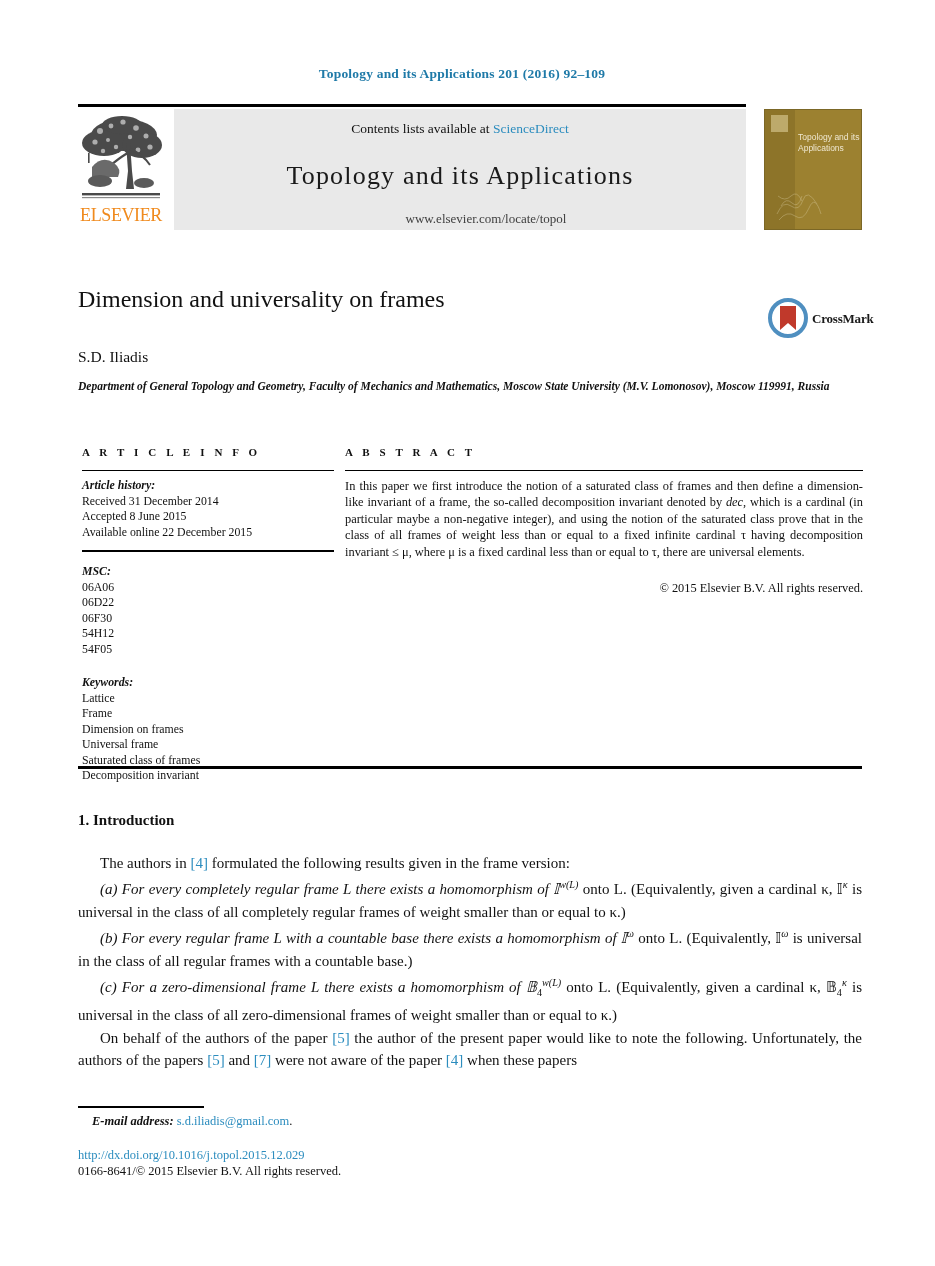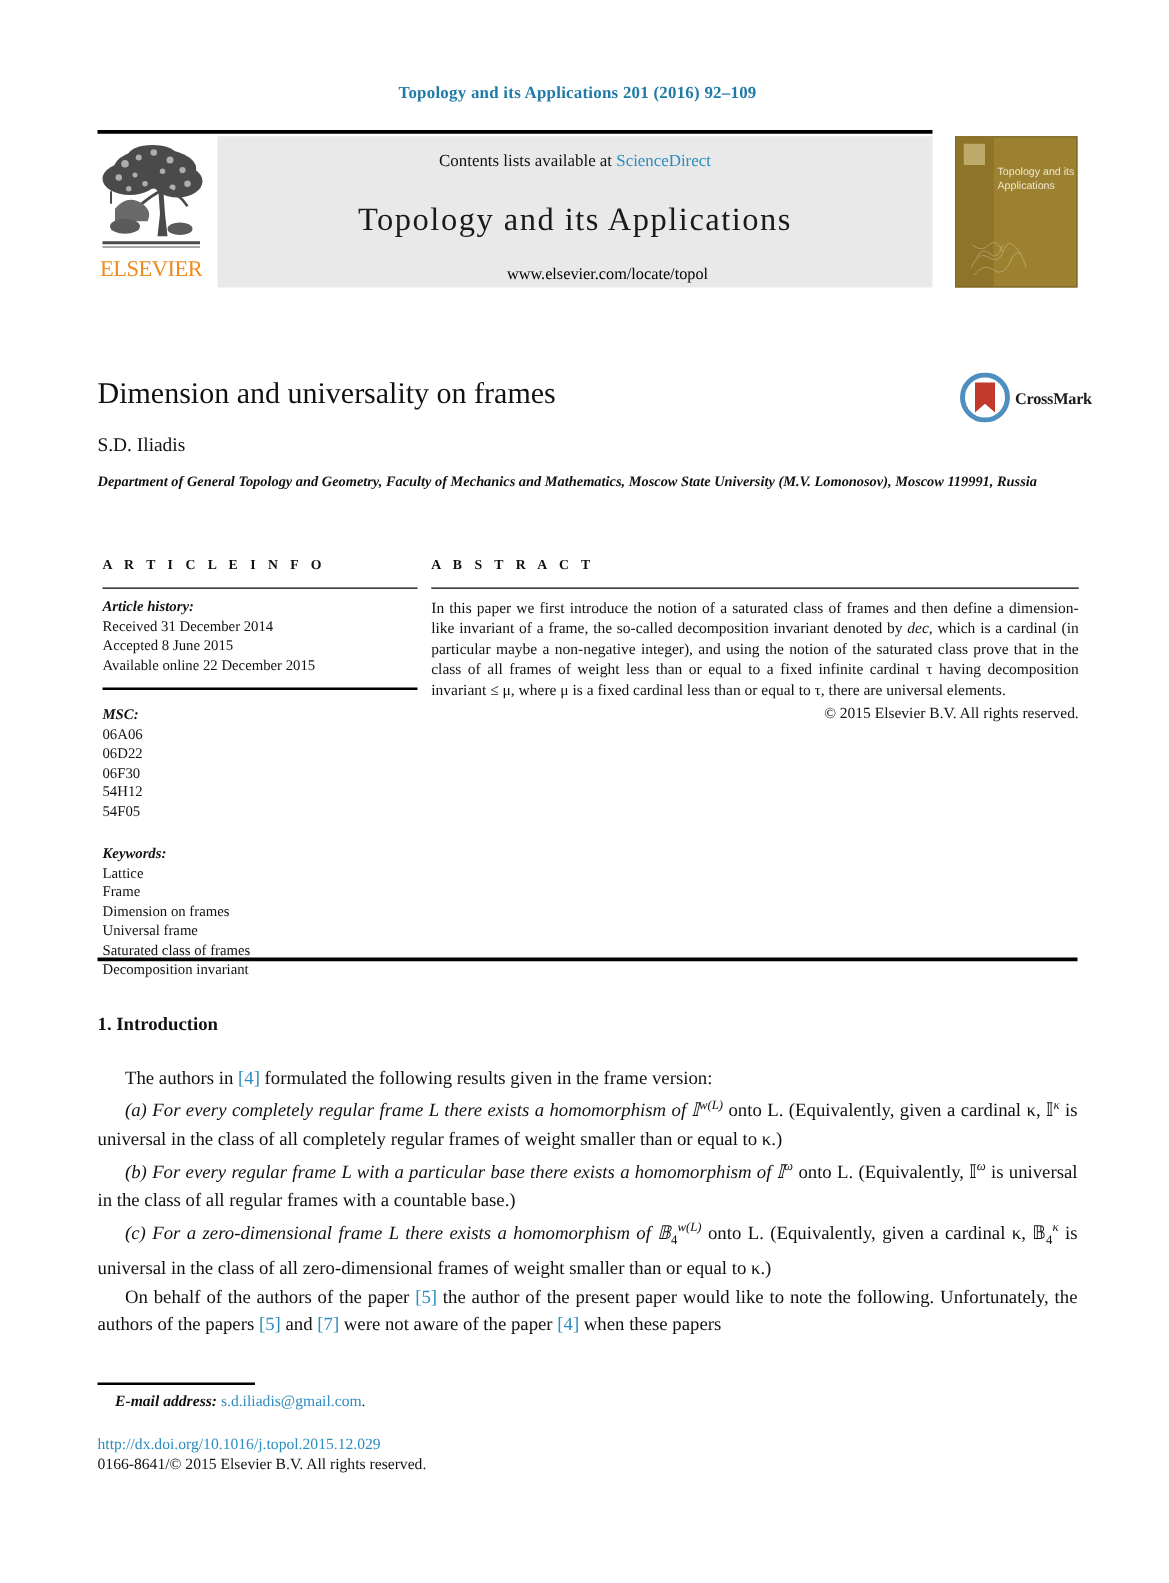--- a/index.html
+++ b/index.html
@@ -103,21 +103,21 @@
     letter-spacing: 1.2px;
     color: #1a1a1a;
   }
   .journal-url {
     position: absolute;
     left: 0; top: 102px;
     width: 624px;
     text-align: center;
     font-family: "Liberation Serif", serif;
     font-size: 13px;
-    color: #000000;
+    color: #404040;
   }
   .cover-thumb {
     position: absolute;
     left: 686px; top: 5px;
     width: 98px;
     height: 121px;
     background: #9c8130;
     border: 1px solid #7b6726;
     box-sizing: border-box;
     overflow: hidden;
@@ -148,21 +148,21 @@
   .cover-scribble {
     position: absolute;
     left: 10px; top: 74px;
     width: 52px; height: 40px;
     opacity: .55;
   }
 
   
   .article-title {
     position: absolute;
-    left: 78px; top: 300px;
+    left: 78px; top: 284px;
     width: 640px;
     font-family: "Liberation Serif", serif;
     font-size: 24px;
     line-height: 30px;
     color: #111;
   }
   .crossmark {
     position: absolute;
     left: 768px; top: 298px;
     width: 96px;
@@ -250,21 +250,21 @@
     text-align: justify;
     color: #111;
   }
   .abstract-body i { font-style: italic; }
   .copyright-line {
     font-family: "Liberation Serif", serif;
     font-size: 12.4px;
     line-height: 16.4px;
     text-align: right;
     color: #111;
-    margin-top: 2px;
+    margin-top: 20px;
   }
   .rule-full {
     position: absolute;
     left: 78px; top: 766px;
     width: 784px;
     height: 3px;
     background: #000;
   }
 
   
@@ -449,21 +449,21 @@
 
   <div class="rule-full"></div>
 
   <div class="section-head">1. Introduction</div>
 
   <div class="body-text">
     <p><span>The authors in </span><span class="ref">[4]</span><span> formulated the following results given in the frame version:</span></p>
 
     <p><i><span>(a) For every completely regular frame L there exists a homomorphism of 𝕀</span></i><sup class="sm">w(L)</sup><span> onto L. (Equivalently, given a cardinal κ, 𝕀</span><sup class="sm">κ</sup><span> is universal in the class of all completely regular frames of weight smaller than or equal to κ.)</span></p>
 
-    <p><i><span>(b) For every regular frame L with a particular base there exists a homomorphism of 𝕀</span></i><sup class="sm">ω</sup><span> onto L. (Equivalently, 𝕀</span><sup class="sm">ω</sup><span> is universal in the class of all regular frames with a countable base.)</span></p>
+    <p><i><span>(b) For every regular frame L with a countable base there exists a homomorphism of 𝕀</span></i><sup class="sm">ω</sup><span> onto L. (Equivalently, 𝕀</span><sup class="sm">ω</sup><span> is universal in the class of all regular frames with a countable base.)</span></p>
 
     <p><i><span>(c) For a zero-dimensional frame L there exists a homomorphism of 𝔹</span></i><sub class="sm">4</sub><sup class="sm">w(L)</sup><span> onto L. (Equivalently, given a cardinal κ, 𝔹</span><sub class="sm">4</sub><sup class="sm">κ</sup><span> is universal in the class of all zero-dimensional frames of weight smaller than or equal to κ.)</span></p>
 
     <p><span>On behalf of the authors of the paper </span><span class="ref">[5]</span><span> the author of the present paper would like to note the following. Unfortunately, the authors of the papers </span><span class="ref">[5]</span><span> and </span><span class="ref">[7]</span><span> were not aware of the paper </span><span class="ref">[4]</span><span> when these papers</span></p>
   </div>
 
   <div class="foot-rule"></div>
   <div class="email-line"><i>E-mail address:</i> <a href="#">s.d.iliadis@gmail.com</a><span>.</span></div>
   <div class="doi-line">http://dx.doi.org/10.1016/j.topol.2015.12.029</div>
   <div class="issn-line">0166-8641/© 2015 Elsevier B.V. All rights reserved.</div>

